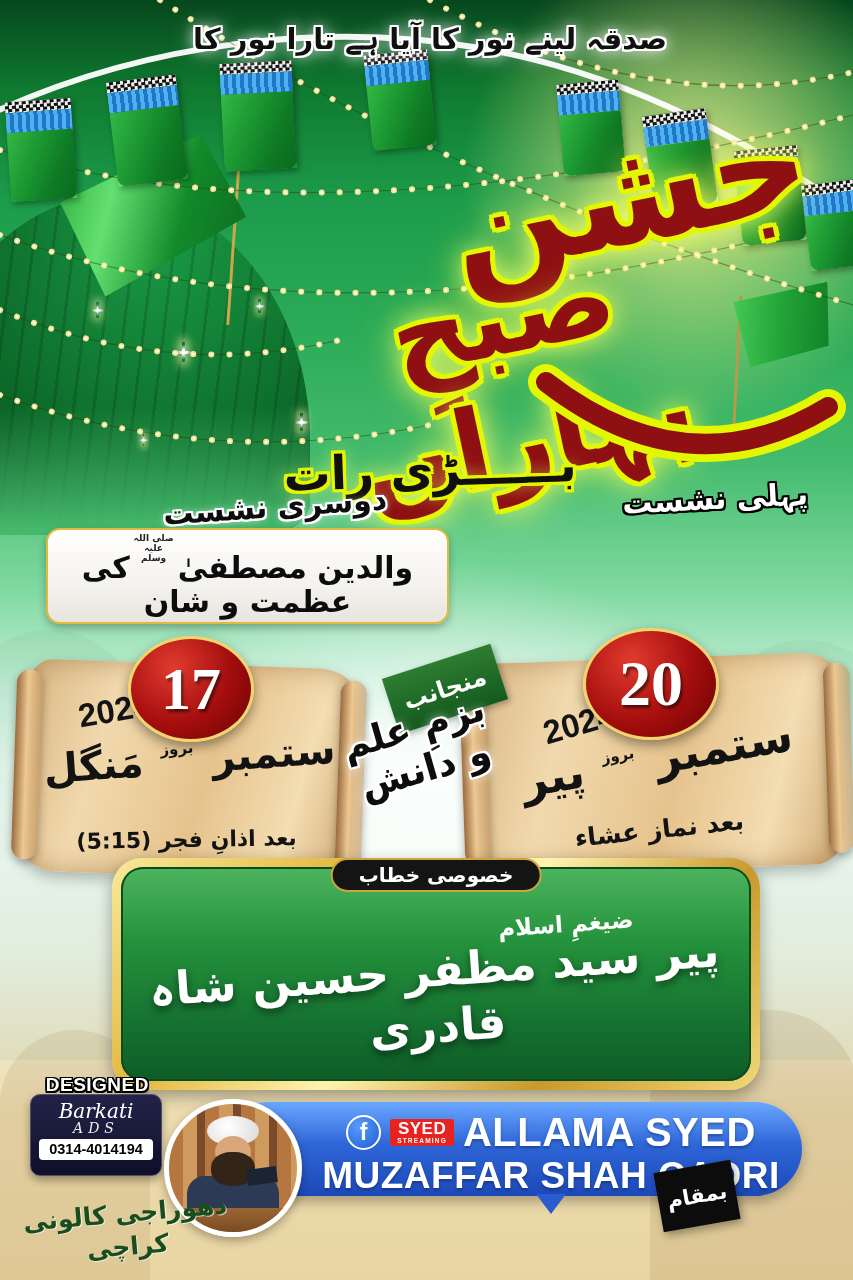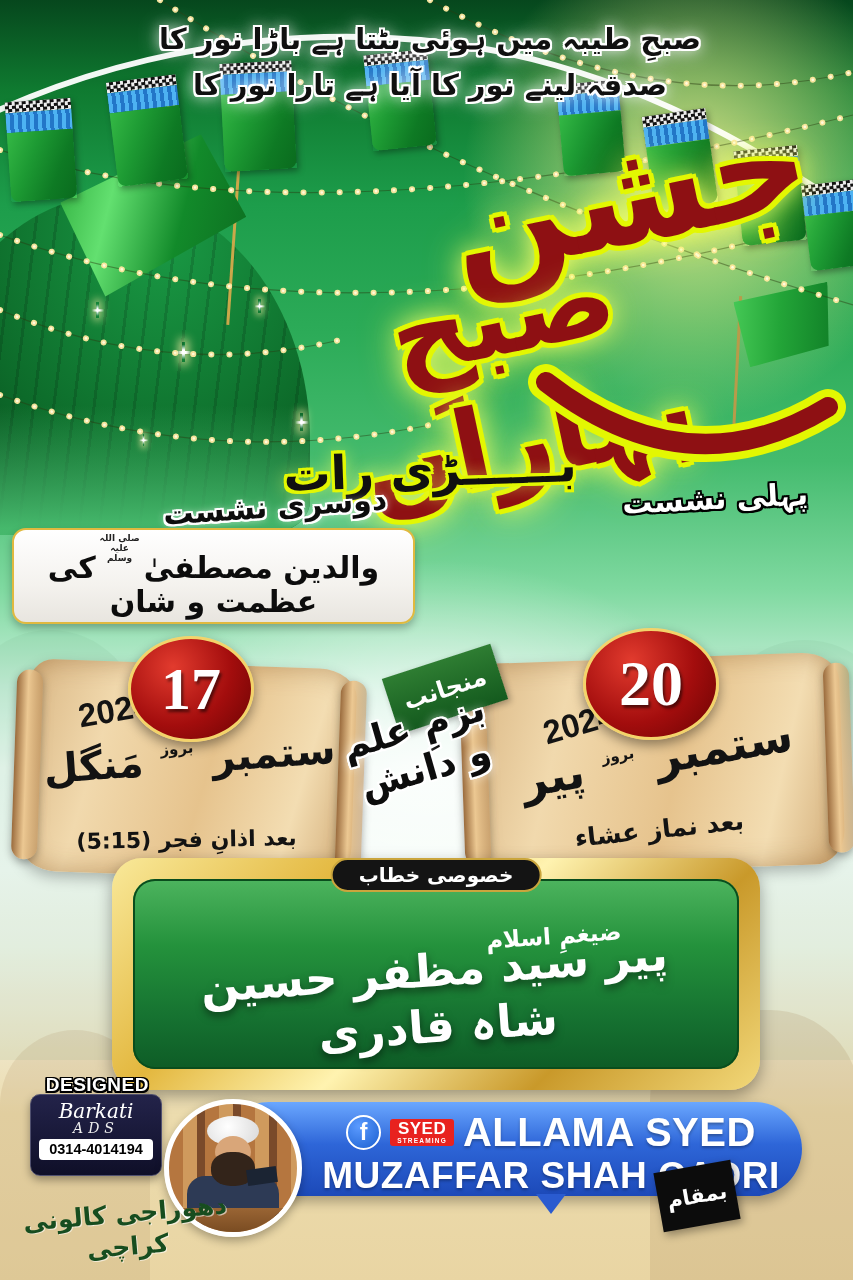--- a/index.html
+++ b/index.html
@@ -81,21 +81,21 @@
     color:#fff;font-size:30px;font-weight:800;transform:rotate(-3deg);
     text-shadow:2px 0 0 #000,-2px 0 0 #000,0 2px 0 #000,0 -2px 0 #000,
       2px 2px 0 #000,-2px 2px 0 #000,2px -2px 0 #000,-2px -2px 0 #000;}
   .sess-label-2{position:absolute;left:140px;top:489px;width:270px;z-index:5;text-align:center;
     color:#0d0d0d;font-size:30px;font-weight:800;transform:rotate(-4deg);
     text-shadow:2px 0 0 #fff,-2px 0 0 #fff,0 2px 0 #fff,0 -2px 0 #fff,
       2px 2px 0 #fff,-2px 2px 0 #fff,2px -2px 0 #fff,-2px -2px 0 #fff,0 0 10px #fff;}
   .wbox{position:absolute;z-index:5;background:linear-gradient(180deg,#ffffff 0%,#f4f2ee 60%,#e8e5df 100%);
     border:2px solid #e0b93f;border-radius:14px;box-shadow:0 4px 8px rgba(0,0,0,.28);
     display:flex;align-items:center;justify-content:flex-start;text-align:center;
-    color:#0c0c0c;font-size:30px;font-weight:800;padding:4px 10px;box-sizing:border-box;}
+    color:#0c0c0c;font-size:30px;font-weight:800;padding:4px 10px;box-sizing:border-box;margin-left:34px;}
   .wbox1{left:443px;top:528px;width:403px;height:94px;}
   .wbox2{left:12px;top:528px;width:403px;height:96px;}
   .pbuh{display:inline-block;width:42px;font-size:9px;line-height:1.15;font-weight:700;
     vertical-align:16px;margin:0 3px;color:#222;}
 
   
   .scroll{position:absolute;z-index:5;
     background:linear-gradient(105deg,#d9b684 0%,#f1d9ad 25%,#e6c38d 55%,#f3ddb2 80%,#cfa873 100%);
     border-radius:26px 38px 30px 36px/32px 28px 34px 26px;
     box-shadow:inset 0 0 26px rgba(120,70,20,.38),0 6px 14px rgba(0,0,0,.25);}
@@ -130,21 +130,21 @@
     background:linear-gradient(#2e7d32,#145a1e);transform:rotate(-18deg);
     display:flex;align-items:center;justify-content:center;color:#fff;
     font-size:24px;font-weight:800;box-shadow:2px 3px 6px rgba(0,0,0,.3);}
   .orgname{position:absolute;left:342px;top:706px;width:155px;z-index:6;text-align:center;
     color:#0d0d0d;font-size:37px;font-weight:800;line-height:1.15;transform:rotate(-16deg);
     text-shadow:2px 0 0 #fff,-2px 0 0 #fff,0 2px 0 #fff,0 -2px 0 #fff,
       2px 2px 0 #fff,-2px 2px 0 #fff,2px -2px 0 #fff,-2px -2px 0 #fff,0 0 12px #fff;}
 
   
   .banner-out{position:absolute;left:112px;top:858px;width:648px;height:232px;z-index:6;
-    border-radius:30px;padding:21px;box-sizing:border-box;
+    border-radius:30px;padding:9px;box-sizing:border-box;
     background:linear-gradient(135deg,#f9e99a 0%,#e3b73e 28%,#fff3b0 50%,#c9992a 74%,#f2d879 100%);
     box-shadow:0 6px 16px rgba(0,0,0,.35);}
   .banner-in{position:relative;width:100%;height:100%;border-radius:22px;
     background:linear-gradient(180deg,#4db45e 0%,#24923c 35%,#157030 75%,#0e5c26 100%);
     box-shadow:inset 0 0 0 2px #0a4d1d;}
   .badge{position:absolute;left:50%;top:0px;transform:translateX(-50%);z-index:7;
     background:#141414;border:2px solid #caa53c;border-radius:18px;padding:3px 26px;
     color:#fff;font-size:20px;font-weight:800;white-space:nowrap;}
   .honor{position:absolute;right:118px;top:44px;color:#fff;font-size:23px;font-weight:700;
     transform:rotate(-4deg);}
@@ -301,21 +301,20 @@
       <div class="grn"></div>
     </div>
 
   <div class="spark" style="left:182px;top:342px;"></div>
   <div class="spark" style="left:258px;top:296px;transform:scale(.7);"></div>
   <div class="spark" style="left:96px;top:300px;transform:scale(.8);"></div>
   <div class="spark" style="left:300px;top:412px;transform:scale(.9);"></div>
   <div class="spark" style="left:142px;top:430px;transform:scale(.6);"></div>
 
   <div class="abs couplet ur">
-    <div>صبحِ طیبہ میں ہوئی بٹتا ہے باڑا نور کا</div>
     <div>صدقہ لینے نور کا آیا ہے تارا نور کا</div>
   </div>
 
   <div class="title-word t1 ur">جشن</div>
   <div class="title-word t2 ur">صبحِ بہاراں</div>
   <svg class="swoosh" width="320" height="150" viewBox="0 0 320 150">
     <path d="M18,30 Q160,140 300,55" stroke="#e3f702" stroke-width="36" fill="none" stroke-linecap="round"></path>
     <path d="M18,30 Q160,140 300,55" stroke="#8e1013" stroke-width="20" fill="none" stroke-linecap="round"></path>
   </svg>
   <div class="subtitle ur">بــــــڑی رات</div>

